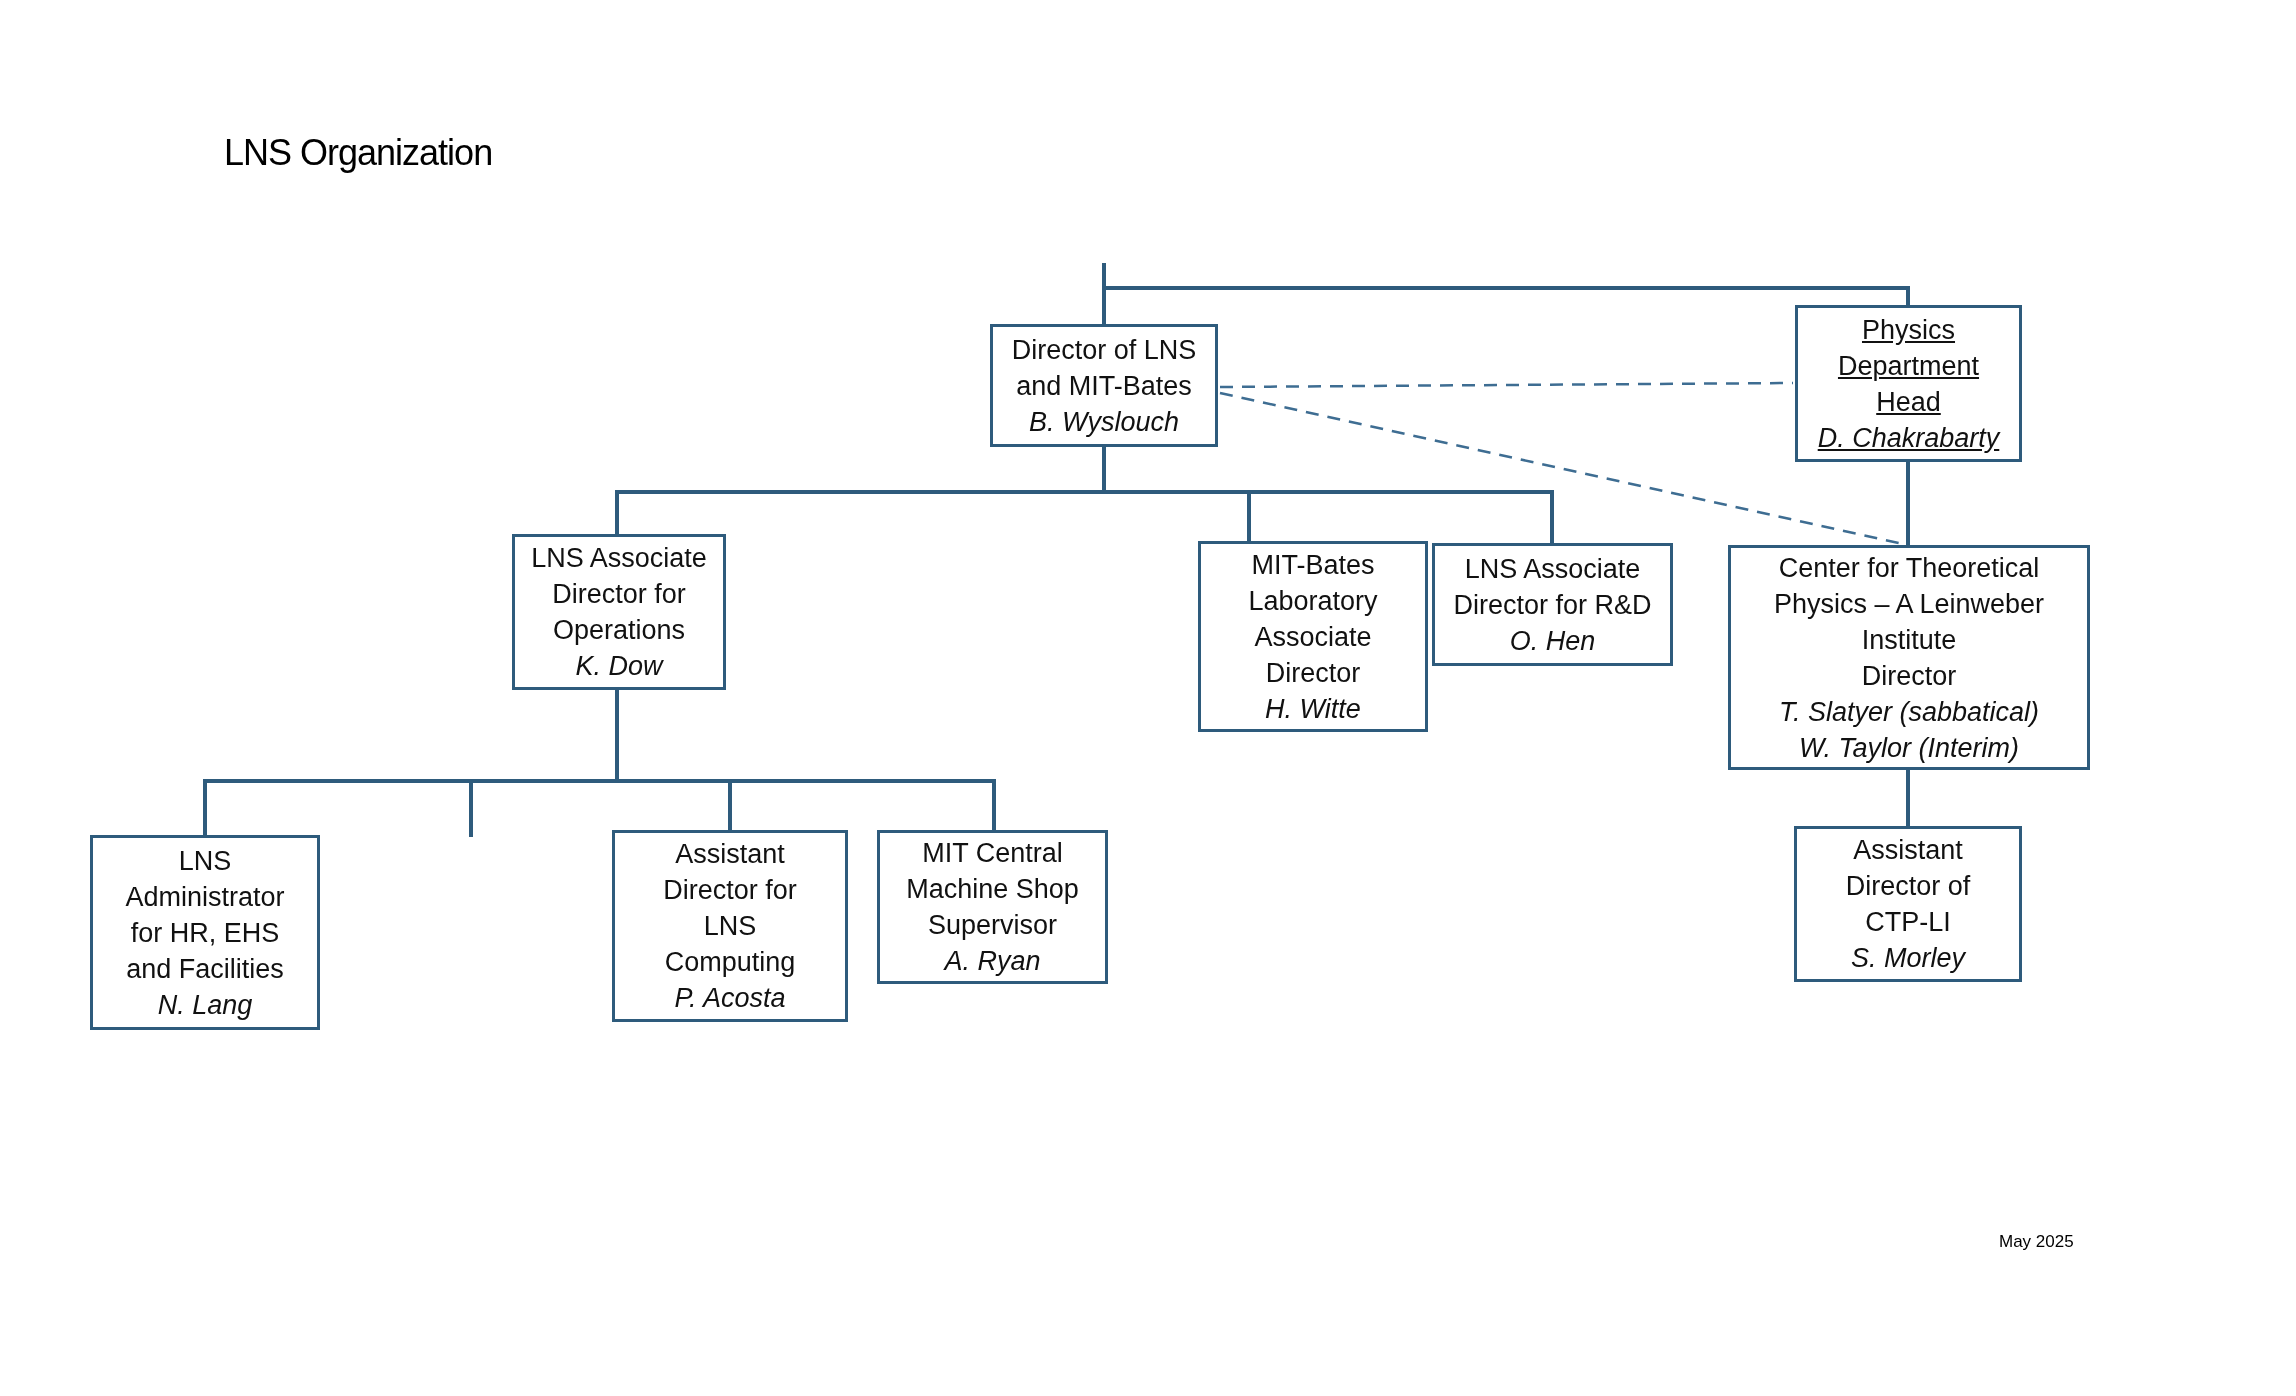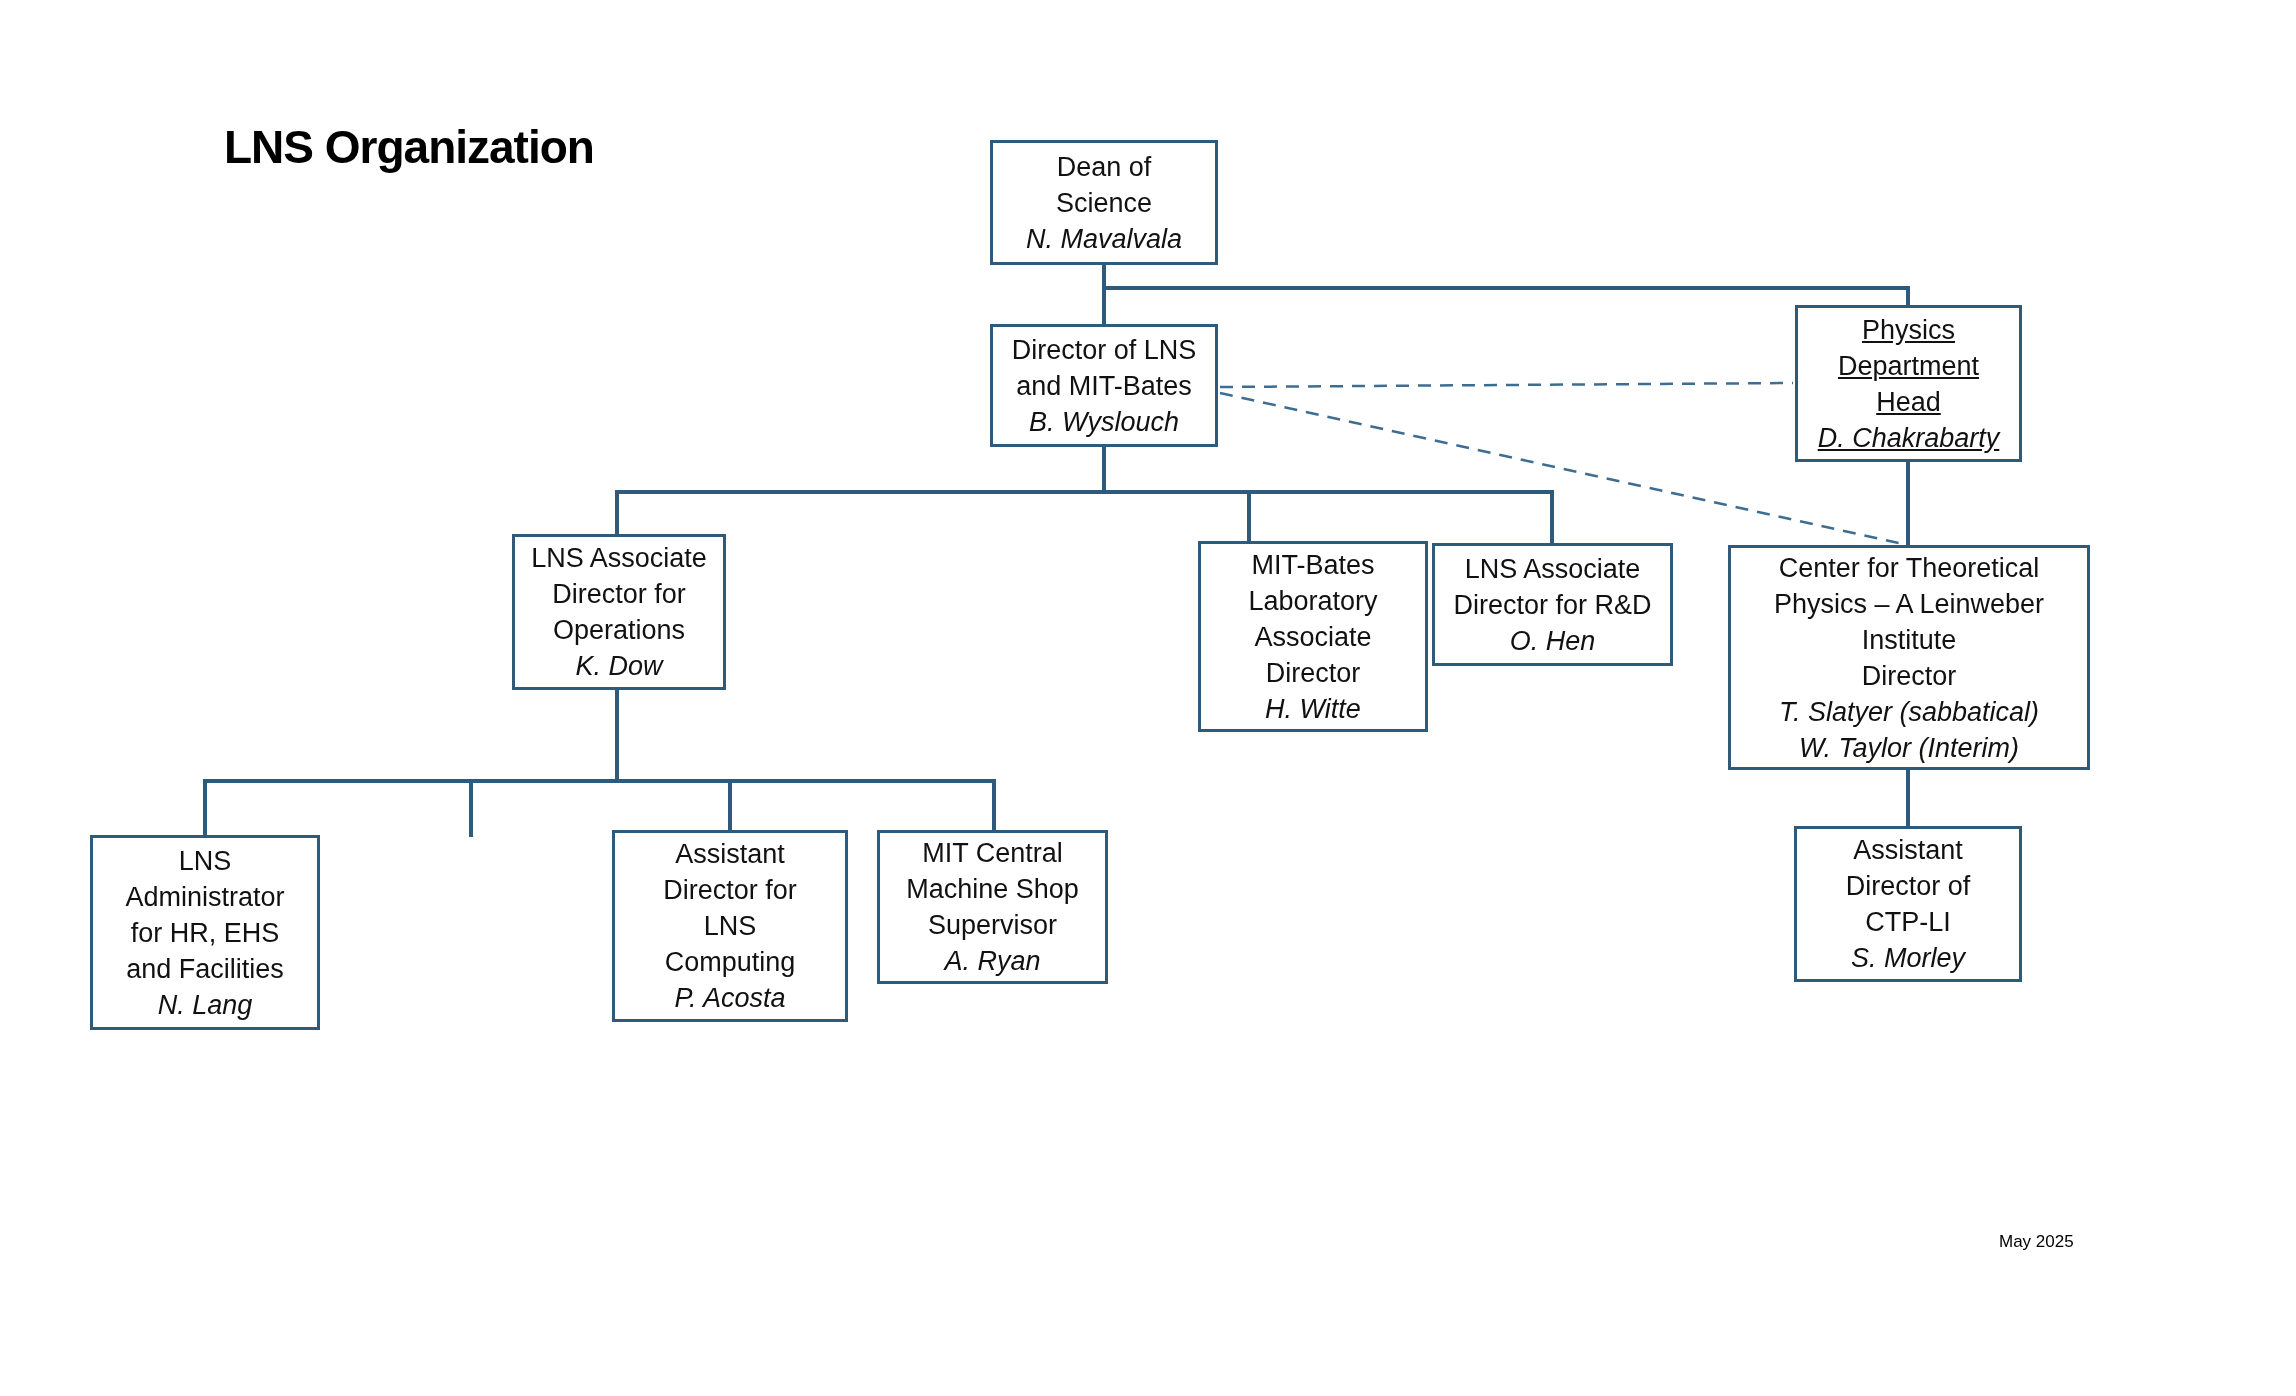--- a/index.html
+++ b/index.html
@@ -11,22 +11,22 @@
   html,body{margin:0;padding:0;background:#ffffff;}
   .canvas{
     position:relative;
     width:2296px;height:1396px;
     background:#ffffff;
     font-family:"Liberation Sans",sans-serif;
     color:var(--text);
     overflow:hidden;
   }
   .page-title{
-    position:absolute;left:224px;top:120px;
-    font-size:46px;font-weight:700;letter-spacing:-1px;
+    position:absolute;left:224px;top:132px;
+    font-size:36px;font-weight:400;letter-spacing:-1px;
     color:#000;
   }
   .date-label{
     position:absolute;left:1999px;top:1232px;
     font-size:17px;color:#000;
   }
   svg.connectors{position:absolute;left:0;top:0;}
   line.solid{stroke:var(--connector);stroke-width:4;}
   line.dashed{stroke:var(--dashed);stroke-width:2.5;stroke-dasharray:13 9;}
   .box{
@@ -74,25 +74,20 @@
     <line class="solid" x1="203" y1="781" x2="996" y2="781"></line>
     <line class="solid" x1="205" y1="779" x2="205" y2="837"></line>
     <line class="solid" x1="471" y1="779" x2="471" y2="837"></line>
     <line class="solid" x1="730" y1="779" x2="730" y2="832"></line>
     <line class="solid" x1="994" y1="779" x2="994" y2="832"></line>
     <line class="solid" x1="1908" y1="768" x2="1908" y2="828"></line>
     <line class="dashed" x1="1220" y1="387" x2="1793" y2="383"></line>
     <line class="dashed" x1="1220" y1="393" x2="1903" y2="544"></line>
   </svg>
 
-  <div class="box b-dean">
-    <div>Dean of</div>
-    <div>Science</div>
-    <div class="name">N. Mavalvala</div>
-  </div>
 
   <div class="box b-director">
     <div>Director of LNS</div>
     <div>and MIT-Bates</div>
     <div class="name">B. Wyslouch</div>
   </div>
 
   <div class="box b-physics">
     <div>Physics</div>
     <div>Department</div>

